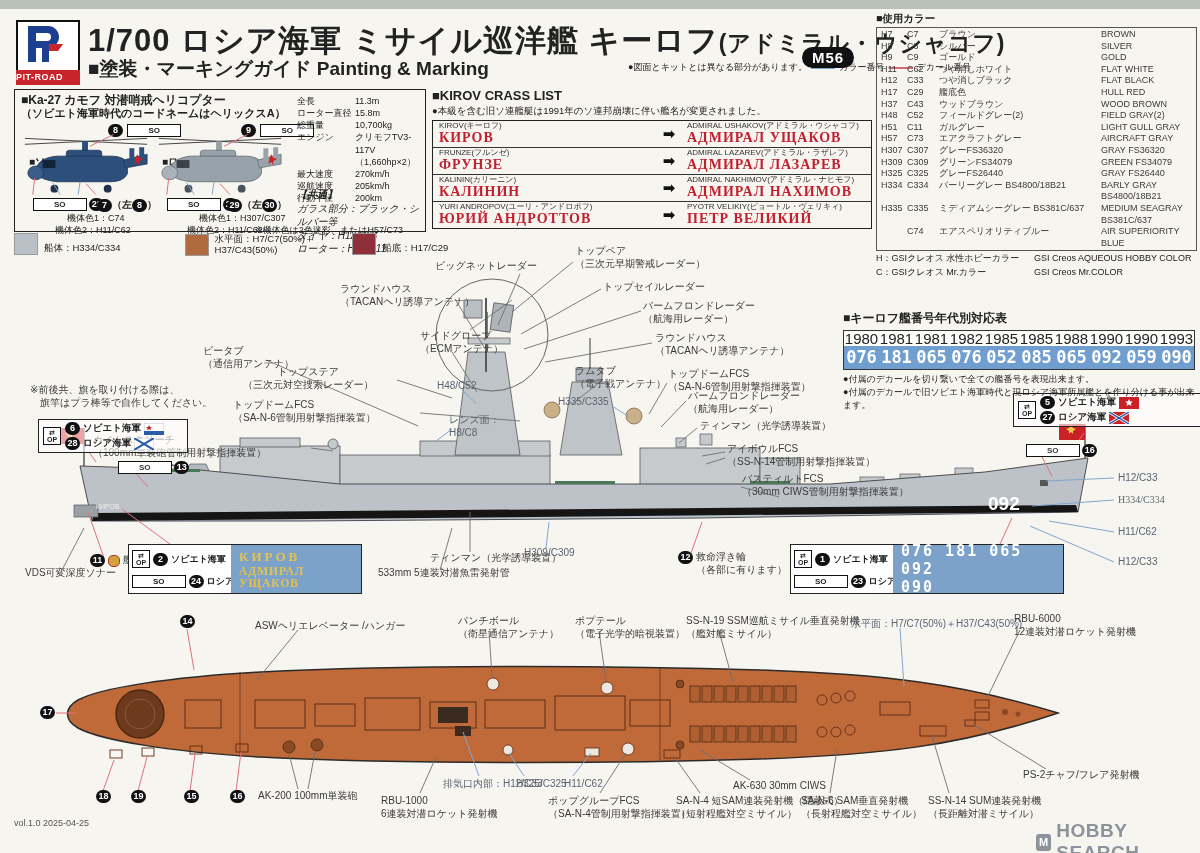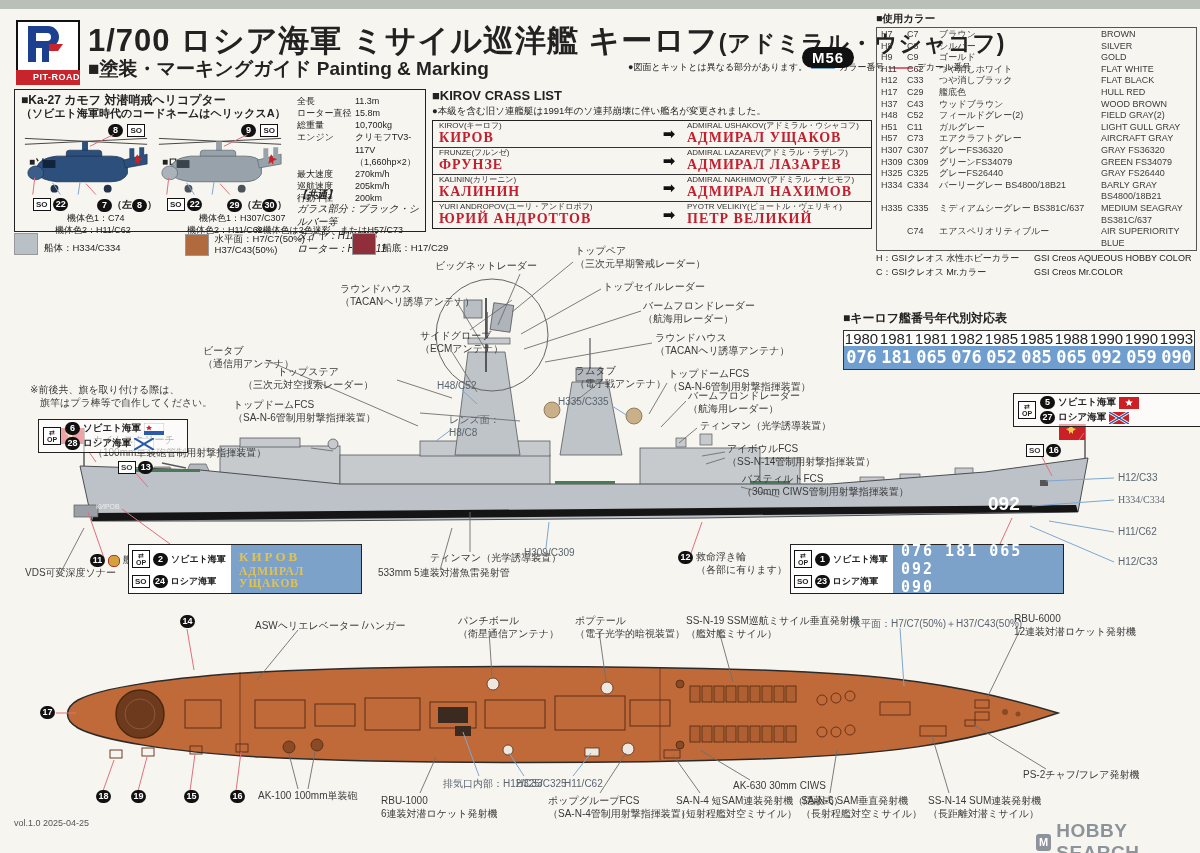--- a/index.html
+++ b/index.html
@@ -4,29 +4,29 @@
 <style>
   html,body{margin:0;padding:0;}
   .page{position:relative;width:1200px;height:853px;background:#f7f5ef;overflow:hidden;
         font-family:"Liberation Sans","DejaVu Sans",sans-serif;color:#222;}
   .scan-edge{position:absolute;left:0;top:0;width:1200px;height:9px;background:#b9c0b8;}
   .abs{position:absolute;}
   .lbl{position:absolute;font-size:10px;line-height:1.25;color:#3a3a3a;white-space:pre-line;z-index:3;}
   .cc{color:#5a6570;}
   .n{display:inline-block;min-width:13px;height:13px;border-radius:8px;background:#111;color:#fff;
      font-size:9px;font-weight:bold;text-align:center;line-height:13px;padding:0 1px;vertical-align:middle;}
-  .sob{display:inline-block;border:1.3px solid #111;font-size:8px;font-weight:bold;padding:0 2px;
+  .sob{display:inline-block;border:1.3px solid #111;font-size:8px;font-weight:bold;padding:0 20px;
        line-height:11px;background:#fff;vertical-align:middle;}
   .op{display:inline-block;width:16px;border:1.3px solid #111;font-size:7px;line-height:7px;
       text-align:center;padding:1px 0;font-weight:bold;background:#fff;vertical-align:middle;}
   .op div{line-height:7px;}
   
   .logo{position:absolute;left:16px;top:20px;width:60px;height:48px;border:2px solid #111;background:#fff;z-index:4;}
   .logo-banner{position:absolute;left:16px;top:70px;width:64px;height:15px;background:#c8242c;color:#fff;
-               font-size:9px;font-weight:bold;text-align:right;line-height:15px;letter-spacing:.5px;z-index:4;}
+               font-size:9px;font-weight:bold;text-align:left;line-height:15px;letter-spacing:.5px;z-index:4;}
   .title{position:absolute;left:88px;top:20px;font-size:31px;font-weight:bold;letter-spacing:1px;white-space:nowrap;}
   .title .sfx{font-size:23px;}
   .subtitle{position:absolute;left:88px;top:56px;font-size:19px;font-weight:bold;}
   .note-row{position:absolute;left:628px;top:61px;font-size:9px;display:flex;align-items:center;gap:4px;white-space:nowrap;}
   .dash{display:inline-block;width:24px;height:0;border-top:2px solid;}
   .m56{position:absolute;left:802px;top:47px;background:#111;color:#fff;font-weight:bold;font-size:15px;
        padding:2px 10px;border-radius:12px;letter-spacing:1px;}
   
   .panel{position:absolute;border:1.5px solid #222;}
   .hb-t{position:absolute;font-weight:bold;font-size:12px;left:6px;top:2px;}
@@ -800,39 +800,43 @@
           <span>065</span>
           <span>076</span>
           <span>052</span>
           <span>085</span>
           <span>065</span>
           <span>092</span>
           <span>059</span>
           <span>090</span>
       </div>
     </div>
+    <div class="h-note">
+      <div>●付属のデカールを切り繋いで全ての艦番号を表現出来ます。</div>
+      <div>●付属のデカールで旧ソビエト海軍時代と現ロシア海軍所属艦とを作り分ける事が出来ます。</div>
+    </div>
   </div>
 
   <div class="lbl" style="left:180px;top:615px;"><span class="n">14</span></div>
   <div class="lbl" style="left:255px;top:620px;">ASWヘリエレベーター /ハンガー</div>
   <div class="lbl" style="left:458px;top:615px;">パンチボール
 （衛星通信アンテナ）</div>
   <div class="lbl" style="left:575px;top:615px;">ポプテール
 （電子光学的暗視装置）</div>
   <div class="lbl" style="left:686px;top:615px;">SS-N-19 SSM巡航ミサイル垂直発射機
 （艦対艦ミサイル）</div>
   <div class="lbl cc" style="left:851px;top:618px;">水平面：H7/C7(50%)＋H37/C43(50%)</div>
   <div class="lbl" style="left:1014px;top:613px;">RBU-6000
 12連装対潜ロケット発射機</div>
   <div class="lbl" style="left:40px;top:706px;"><span class="n">17</span></div>
   <div class="lbl" style="left:96px;top:790px;"><span class="n">18</span></div>
   <div class="lbl" style="left:131px;top:790px;"><span class="n">19</span></div>
   <div class="lbl" style="left:184px;top:790px;"><span class="n">15</span></div>
   <div class="lbl" style="left:230px;top:790px;"><span class="n">16</span></div>
-  <div class="lbl" style="left:258px;top:790px;">AK-100 100mm単装砲</div>
+  <div class="lbl" style="left:258px;top:790px;">AK-200 100mm単装砲</div>
   <div class="lbl cc" style="left:443px;top:778px;">排気口内部：H12/C33</div>
   <div class="lbl cc" style="left:516px;top:778px;">H325/C325</div>
   <div class="lbl cc" style="left:564px;top:778px;">H11/C62</div>
   <div class="lbl" style="left:381px;top:795px;">RBU-1000
 6連装対潜ロケット発射機</div>
   <div class="lbl" style="left:548px;top:795px;">ポップグループFCS
 （SA-N-4管制用射撃指揮装置）</div>
   <div class="lbl" style="left:733px;top:780px;">AK-630 30mm CIWS</div>
   <div class="lbl" style="left:676px;top:795px;">SA-N-4 短SAM連装発射機（隠蔽式）
 （短射程艦対空ミサイル）</div>

